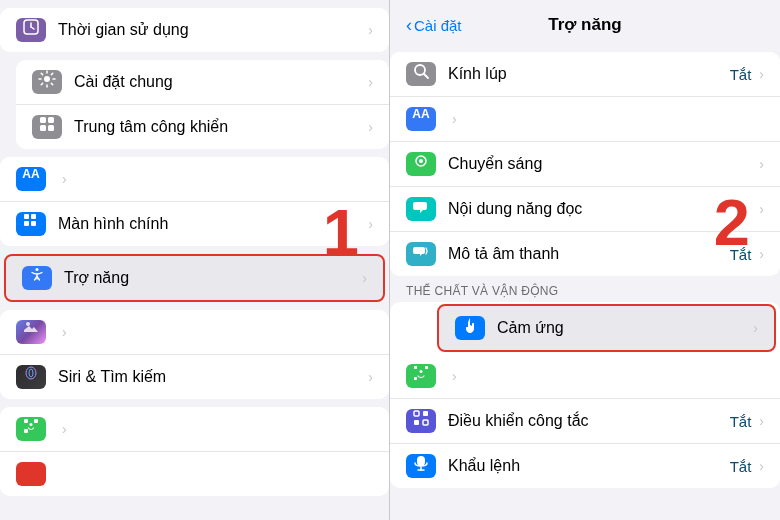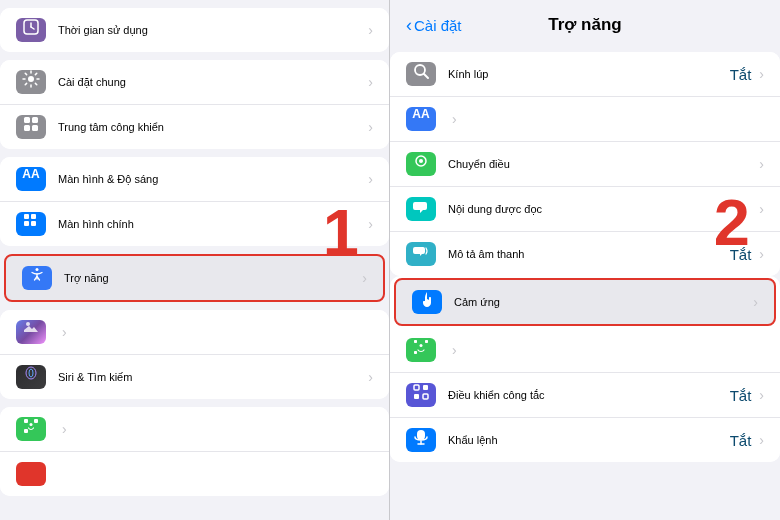--- a/index.html
+++ b/index.html
@@ -108,21 +108,21 @@
       font-size: 16px;
     }
 
     .item-content {
       flex: 1;
       display: flex;
       flex-direction: column;
     }
 
     .item-label {
-      font-size: 11px;
+      font-size: 16px;
       color: #000;
     }
 
     .item-arrow {
       color: #c7c7cc;
       font-size: 14px;
       margin-left: 4px;
     }
 
     .item-value {
@@ -168,20 +168,21 @@
       color: #e0352b;
       z-index: 20;
       pointer-events: none;
     }
 
     
     .touch-highlighted {
       background: #e8e8ed !important;
       border: 2px solid #e0352b !important;
       border-radius: 8px !important;
+      margin-left: 43px;
     }
 
     
     .tronang-highlighted {
       background: #e8e8ed !important;
       border: 2px solid #e0352b !important;
       border-radius: 8px !important;
     }
   </style>
 </head>
@@ -205,21 +206,21 @@
           </div>
           <div class="item-content">
             <span class="item-label">Thời gian sử dụng</span>
           </div>
           <div class="item-right">
             <span class="item-arrow">›</span>
           </div>
         </div>
       </div>
 
-      <div class="settings-group" style="margin: 8px 0 0 0;">
+      <div class="settings-group" style="margin: 8px 0 0 16px;">
         <div class="settings-item">
           <div class="item-icon bg-gray">
             <svg width="18" height="18" viewBox="0 0 18 18" fill="white">
               <circle cx="9" cy="9" r="3" fill="white"></circle>
               <path d="M9 1v2M9 15v2M1 9h2M15 9h2M3.22 3.22l1.41 1.41M13.37 13.37l1.41 1.41M3.22 14.78l1.41-1.41M13.37 4.63l1.41-1.41" stroke="white" stroke-width="1.5" stroke-linecap="round"></path>
             </svg>
           </div>
           <div class="item-content">
             <span class="item-label">Cài đặt chung</span>
           </div>
@@ -242,23 +243,20 @@
           <div class="item-right">
             <span class="item-arrow">›</span>
           </div>
         </div>
       </div>
 
       <div class="settings-group" style="margin: 8px 0 0 0;">
         <div class="settings-item">
           <div class="item-icon bg-blue">
             <span style="color:white; font-weight:700; font-size:12px;">AA</span>
-          </div>
-          <div class="item-content">
-            <span class="item-label">Màn hình &amp; Độ sáng</span>
           </div>
           <div class="item-right">
             <span class="item-arrow">›</span>
           </div>
         </div>
         <div class="settings-item">
           <div class="item-icon bg-blue">
             <svg width="18" height="18" viewBox="0 0 18 18" fill="white">
               <rect x="2" y="2" width="5" height="5" rx="1" fill="white"></rect>
               <rect x="9" y="2" width="5" height="5" rx="1" fill="white"></rect>
@@ -394,35 +392,35 @@
         </div>
 
         <div class="settings-item">
           <div class="item-icon bg-green">
             <svg width="18" height="18" viewBox="0 0 18 18" fill="none">
               <circle cx="9" cy="9" r="5" fill="none" stroke="white" stroke-width="1.5"></circle>
               <circle cx="9" cy="9" r="2" fill="white"></circle>
             </svg>
           </div>
           <div class="item-content">
-            <span class="item-label">Chuyển điều</span>
+            <span class="item-label">Chuyển sáng</span>
           </div>
           <div class="item-right">
             <span class="item-arrow">›</span>
           </div>
         </div>
 
         <div class="settings-item">
           <div class="item-icon bg-cyan">
             <svg width="18" height="18" viewBox="0 0 18 18" fill="white">
               <path d="M3 5 h10 a2 2 0 0 1 2 2 v4 a2 2 0 0 1 -2 2 h-2 l-3 3 v-3 h-5 a2 2 0 0 1 -2 -2 v-4 a2 2 0 0 1 2 -2 Z" fill="white"></path>
             </svg>
           </div>
           <div class="item-content">
-            <span class="item-label">Nội dung được đọc</span>
+            <span class="item-label">Nội dung năng đọc</span>
           </div>
           <div class="item-right">
             <span class="item-arrow">›</span>
           </div>
         </div>
 
         <div class="settings-item">
           <div class="item-icon bg-teal">
             <svg width="18" height="18" viewBox="0 0 18 18" fill="white">
               <path d="M3 5 h8 a2 2 0 0 1 2 2 v3 a2 2 0 0 1 -2 2 h-1 l-2 2 v-2 h-5 a2 2 0 0 1 -2 -2 v-3 a2 2 0 0 1 2 -2 Z" fill="white"></path>
@@ -432,20 +430,21 @@
           <div class="item-content">
             <span class="item-label">Mô tả âm thanh</span>
           </div>
           <div class="item-right">
             <span class="item-value">Tắt</span>
             <span class="item-arrow">›</span>
           </div>
         </div>
       </div>
 
+      <div class="section-header">THỂ CHẤT VÀ VẬN ĐỘNG</div>
 
       <div class="settings-group" style="margin: 0;">
 
         <div style="padding: 2px 4px;">
           <div class="settings-item touch-highlighted">
             <div class="item-icon bg-blue">
               <svg width="18" height="18" viewBox="0 0 18 18" fill="white">
                 <path d="M9 2 C9 2 7 5 7 8 L7 11 L6 11 C5.4 11 5 11.4 5 12 L5 13 C5 15 7 17 9 17 C11 17 13 15 13 13 L13 8 C13 7.4 12.6 7 12 7 C11.4 7 11 7.4 11 8 L11 10 C10.6 9.8 10 9.4 9 9 L9 2 Z" fill="white"></path>
               </svg>
             </div>

